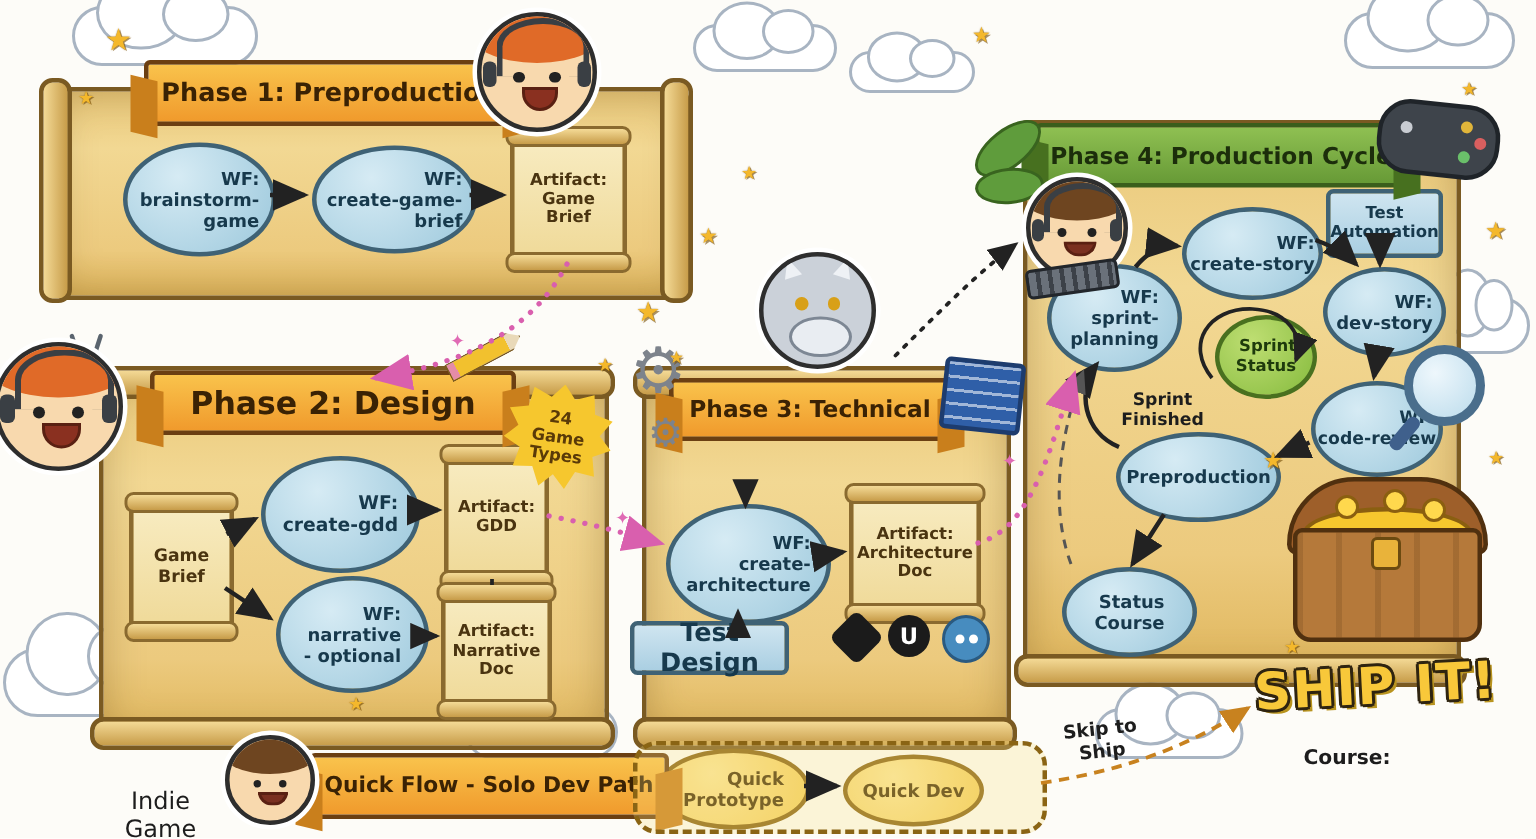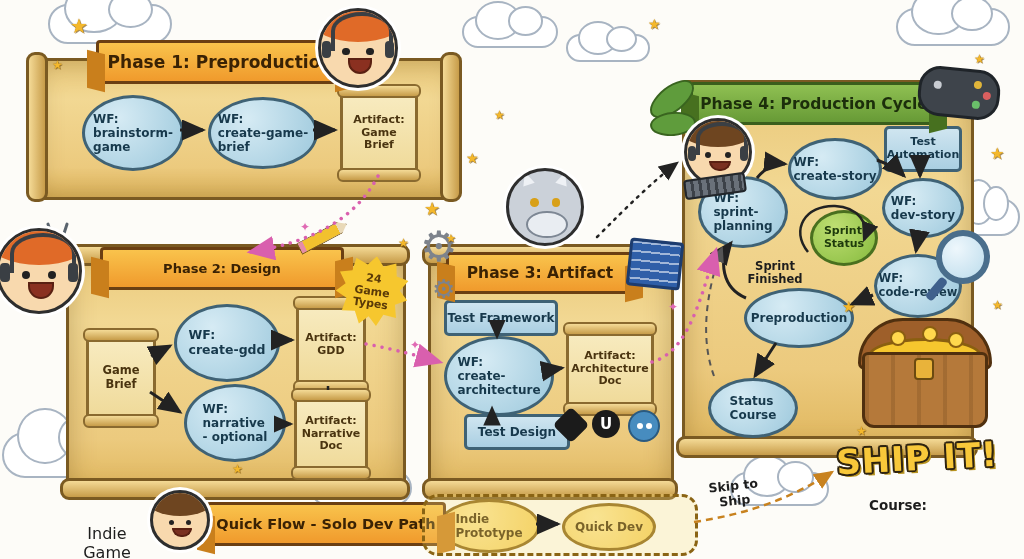--- a/index.html
+++ b/index.html
@@ -15,21 +15,21 @@
   
   .ribbon{position:absolute;display:flex;align-items:center;justify-content:center;
           font-weight:bold;color:#3a2204;border:3px solid #6b3f12;border-radius:4px;
           background:linear-gradient(#f9c34c,#f09a2c);z-index:1;--rb:#c97f1c;text-align:center;}
   .ribbon::before,.ribbon::after{content:'';position:absolute;top:9px;width:18px;height:100%;
           background:var(--rb);z-index:-1;}
   .ribbon::before{left:-12px;transform:skewY(14deg);}
   .ribbon::after{right:-12px;transform:skewY(-14deg);}
   .ribbon.green{background:linear-gradient(#8fc052,#679a36);border-color:#3a5e1c;--rb:#47701f;color:#1c2e0b;}
   
-  .node{position:absolute;display:flex;align-items:center;justify-content:center;text-align:left;
+  .node{position:absolute;display:flex;align-items:center;justify-content:center;text-align:right;
         border-radius:50%;background:radial-gradient(circle at 35% 28%,#d6ebf4,#9cc8dc);
         border:3px solid #3f6275;color:#17394c;font-weight:bold;}
   .node .txt,.pre{white-space:pre-line;line-height:1.18;}
   .node.green{background:radial-gradient(circle at 35% 28%,#bede72,#86bb3e);border-color:#49701f;color:#1e3a0c;}
   .node.yellow{background:radial-gradient(circle at 35% 28%,#fae598,#f2cd5a);border-color:#8a6414;color:#4a3408;}
   .artifact{position:absolute;display:flex;align-items:center;justify-content:center;text-align:center;
         background:linear-gradient(#f8ecc2,#efd997);border:3px solid #8a6a2f;border-radius:7px;
         color:#4a3410;font-weight:bold;}
   .artifact::before,.artifact::after{content:'';position:absolute;left:-6px;right:-6px;height:10px;
         background:linear-gradient(#f4da96,#c79c49);border:2.5px solid #8a6a2f;border-radius:6px;}
@@ -147,21 +147,21 @@
   </div>
   <div class="artifact" style="left:340px;top:88px;width:72px;height:84px;font-size:11px;">
     <span class="pre">Artifact:
 Game
 Brief</span>
   </div>
 
   <div class="parch" style="left:66px;top:252px;width:334px;height:236px;"></div>
   <div class="rollh" style="left:60px;top:244px;width:344px;"></div>
   <div class="rollh" style="left:60px;top:478px;width:344px;"></div>
-  <div class="ribbon" style="left:100px;top:247px;width:238px;height:37px;font-size:13px;">
+  <div class="ribbon" style="left:100px;top:247px;width:238px;height:37px;font-size:21px;">
     <span>Phase 2: Design</span>
   </div>
   <div class="pencil" style="left:296px;top:230px;"></div>
   <div class="compassleg" style="left:50px;top:222px;transform:rotate(-18deg);"></div>
   <div class="compassleg" style="left:62px;top:222px;transform:rotate(18deg);"></div>
   <div class="avatar red" style="left:-4px;top:228px;width:80px;height:80px;">
     <span class="hair"></span>
     <span class="band"></span>
     <span class="pad l"></span>
       <span class="pad r"></span>
@@ -194,46 +194,43 @@
   <div class="artifact" style="left:294px;top:392px;width:68px;height:78px;font-size:11px;">
     <span class="pre">Artifact:
 Narrative
 Doc</span>
   </div>
 
   <div class="parch" style="left:428px;top:252px;width:240px;height:236px;"></div>
   <div class="rollh" style="left:422px;top:244px;width:250px;"></div>
   <div class="rollh" style="left:422px;top:478px;width:250px;"></div>
   <div class="ribbon" style="left:446px;top:252px;width:182px;height:36px;font-size:15.5px;">
-    <span>Phase 3: Artifact</span>
+    <span>Phase 3: Technical</span>
   </div>
   <span class="gear" style="left:420px;top:226px;font-size:42px;">⚙</span>
   <span class="gear" style="left:432px;top:276px;font-size:26px;">⚙</span>
   <div class="blueprint" style="left:628px;top:240px;width:48px;height:42px;"></div>
   <div class="avatar dragon" style="left:506px;top:168px;width:72px;height:72px;">
     <span class="horn l"></span>
     <span class="horn r"></span>
     <span class="eye l"></span>
       <span class="eye r"></span>
     <span class="snout"></span>
   </div>
-  <div class="trect" style="left:444px;top:300px;width:108px;height:30px;font-size:12px;">
-    <span>Test Framework</span>
-  </div>
   <div class="node" style="left:444px;top:336px;width:104px;height:74px;font-size:12px;">
     <span class="txt">WF:
 create-
 architecture</span>
   </div>
   <div class="artifact" style="left:566px;top:326px;width:82px;height:80px;font-size:11px;">
     <span class="pre">Artifact:
 Architecture
 Doc</span>
   </div>
-  <div class="trect" style="left:464px;top:414px;width:100px;height:30px;font-size:12px;">
+  <div class="trect" style="left:420px;top:414px;width:100px;height:30px;font-size:17px;">
     <span>Test Design</span>
   </div>
   <div class="enguni" style="left:558px;top:412px;"></div>
   <div class="engcirc" style="left:592px;top:410px;background:#1b1b1b;color:#fff;font-size:15px;">
     <span>U</span>
   </div>
   <div class="engcirc" style="left:628px;top:410px;background:#478cbf;border:2px solid #2a5a80;">
     <span style="width:6px;height:6px;background:#fff;border-radius:50%;margin-right:3px;"></span>
     <span style="width:6px;height:6px;background:#fff;border-radius:50%;"></span>
   </div>
@@ -323,21 +320,21 @@
     <span class="hair"></span>
     <span class="eye l"></span>
       <span class="eye r"></span>
     <span class="smile" style="background:#7a3020;height:10%;"></span>
   </div>
   <div class="ribbon" style="left:206px;top:502px;width:234px;height:38px;font-size:14.5px;">
     <span>Quick Flow - Solo Dev Path</span>
   </div>
   <div class="dashedbox" style="left:422px;top:494px;width:270px;height:56px;"></div>
   <div class="node yellow" style="left:438px;top:499px;width:96px;height:48px;font-size:12px;">
-    <span class="txt">Indie
+    <span class="txt">Quick
 Prototype</span>
   </div>
   <div class="node yellow" style="left:562px;top:503px;width:88px;height:42px;font-size:12px;">
     <span class="txt">Quick Dev</span>
   </div>
   <div class="plain" style="left:694px;top:478px;width:80px;font-size:12.5px;transform:rotate(-6deg);">
     <span>Skip to Ship</span>
   </div>
 
   <span class="star" style="left:70px;top:14px;font-size:20px;">★</span>

